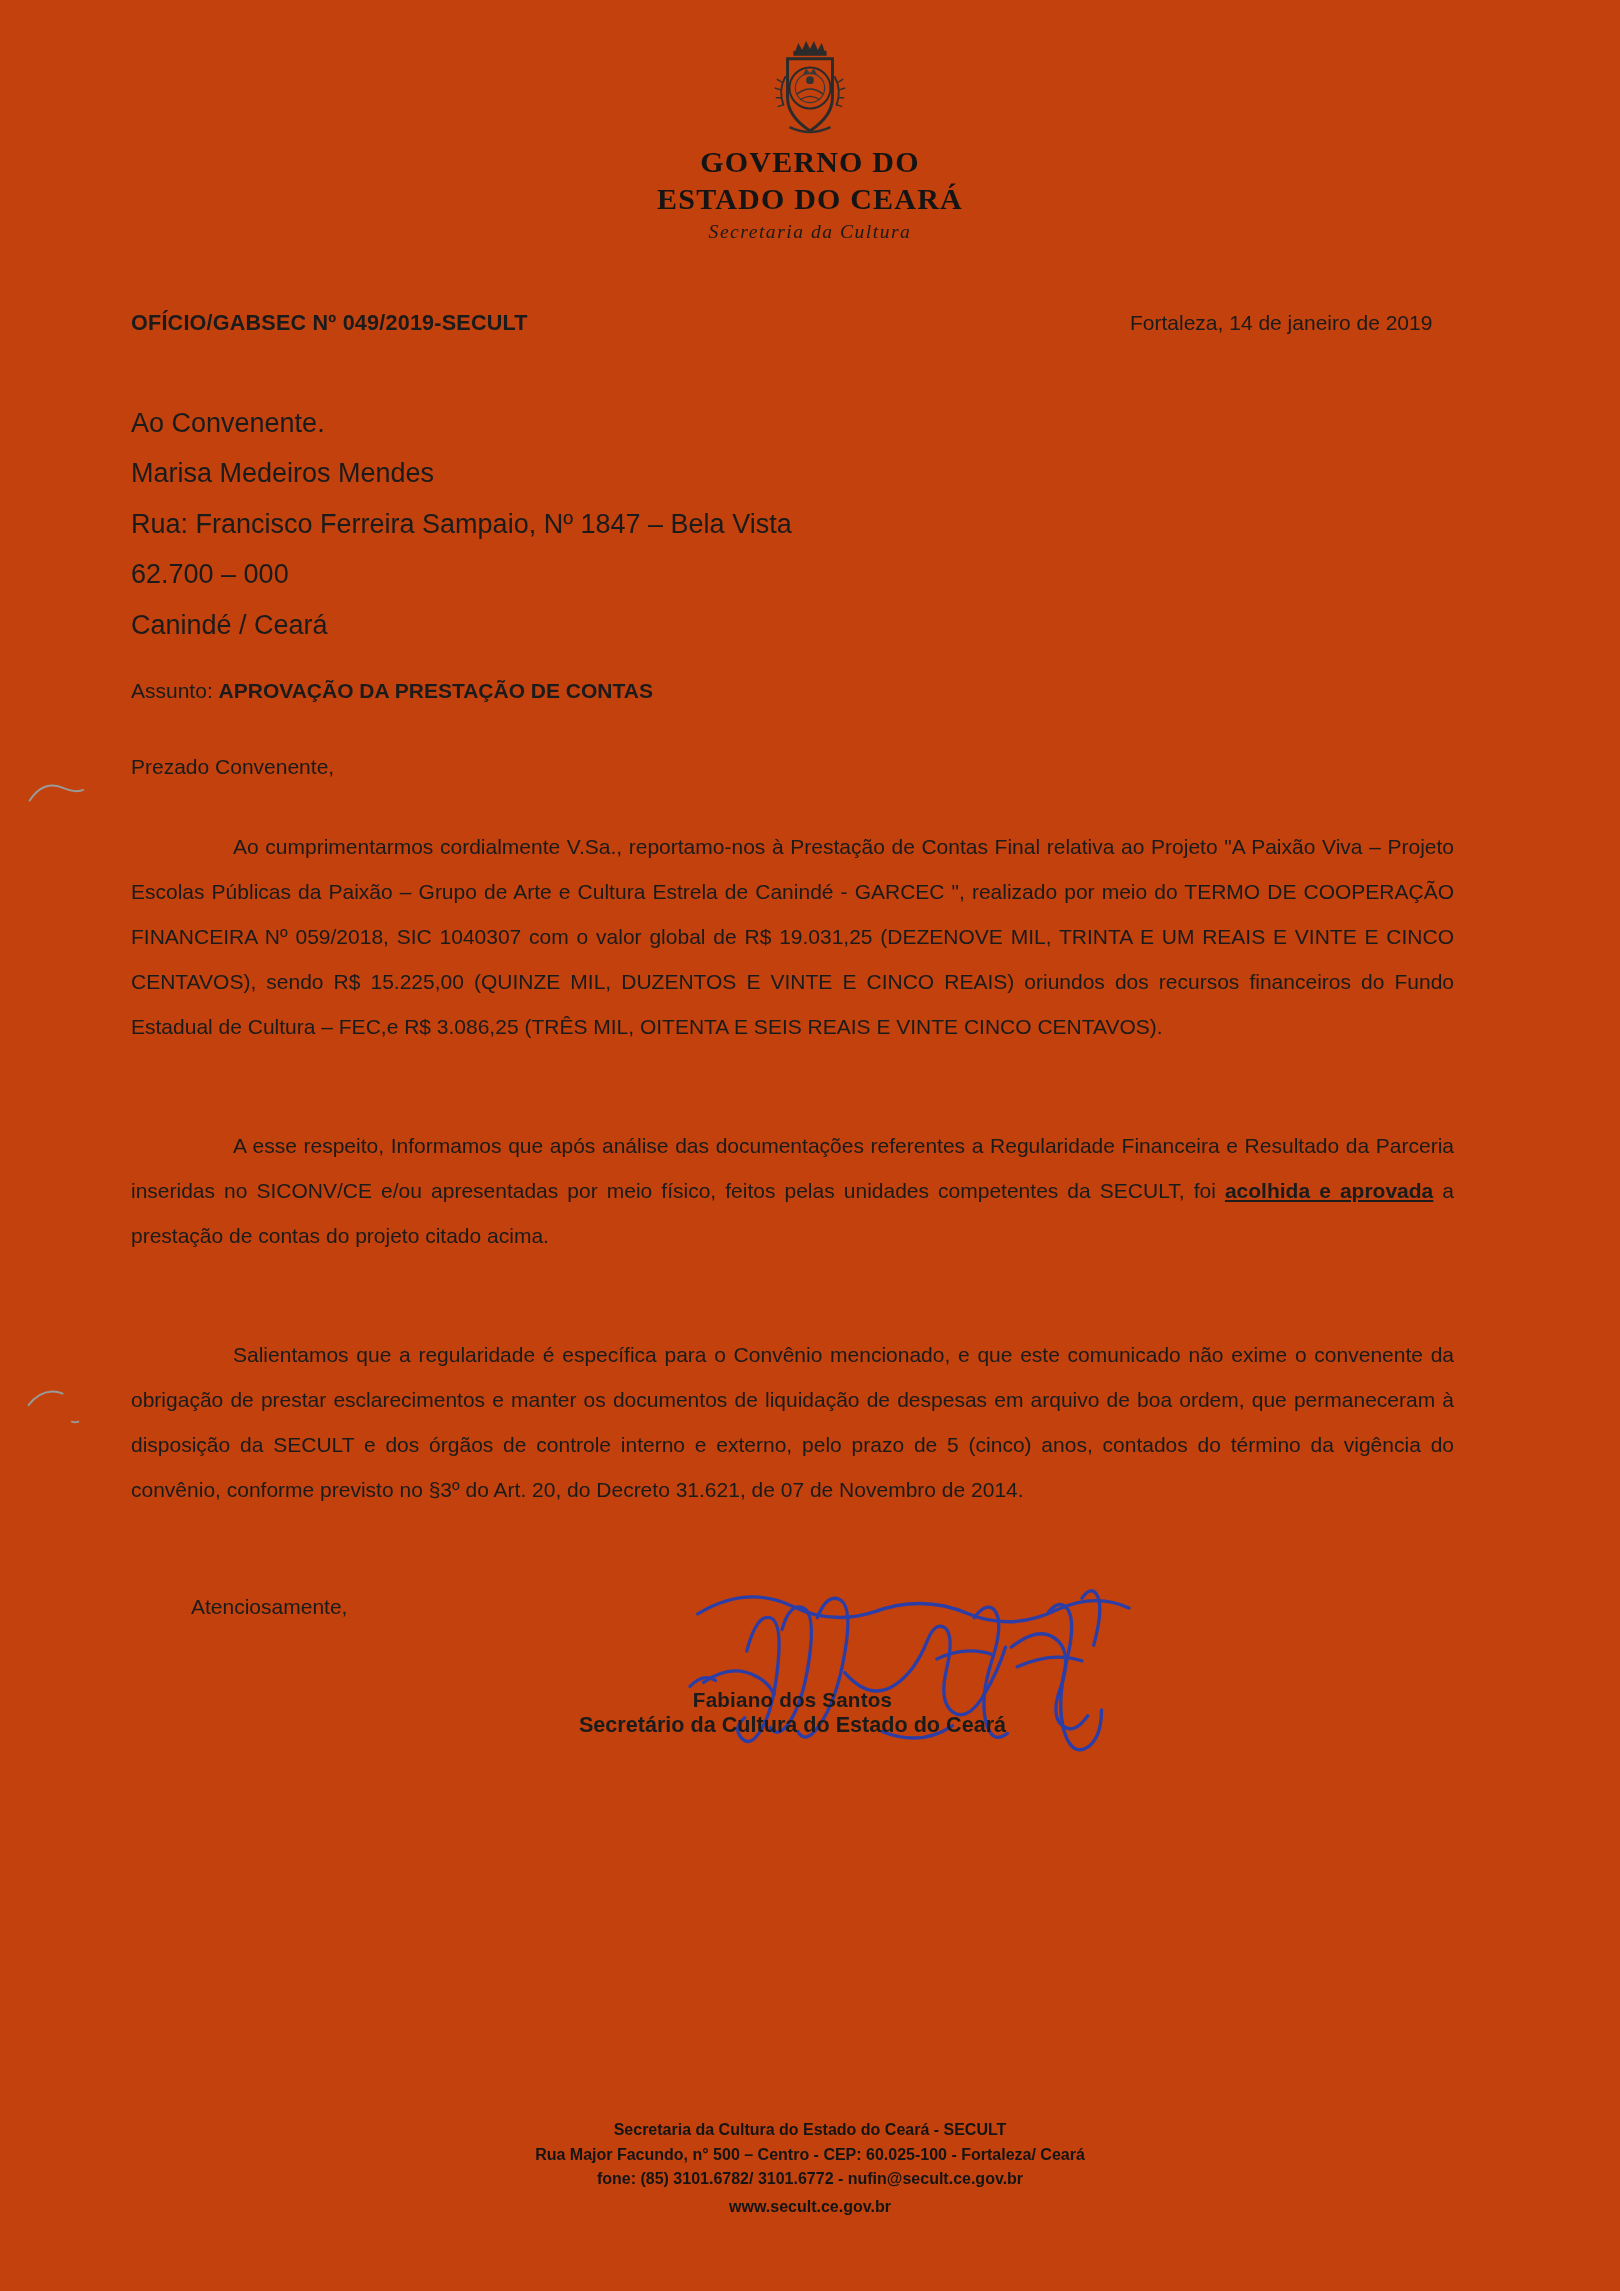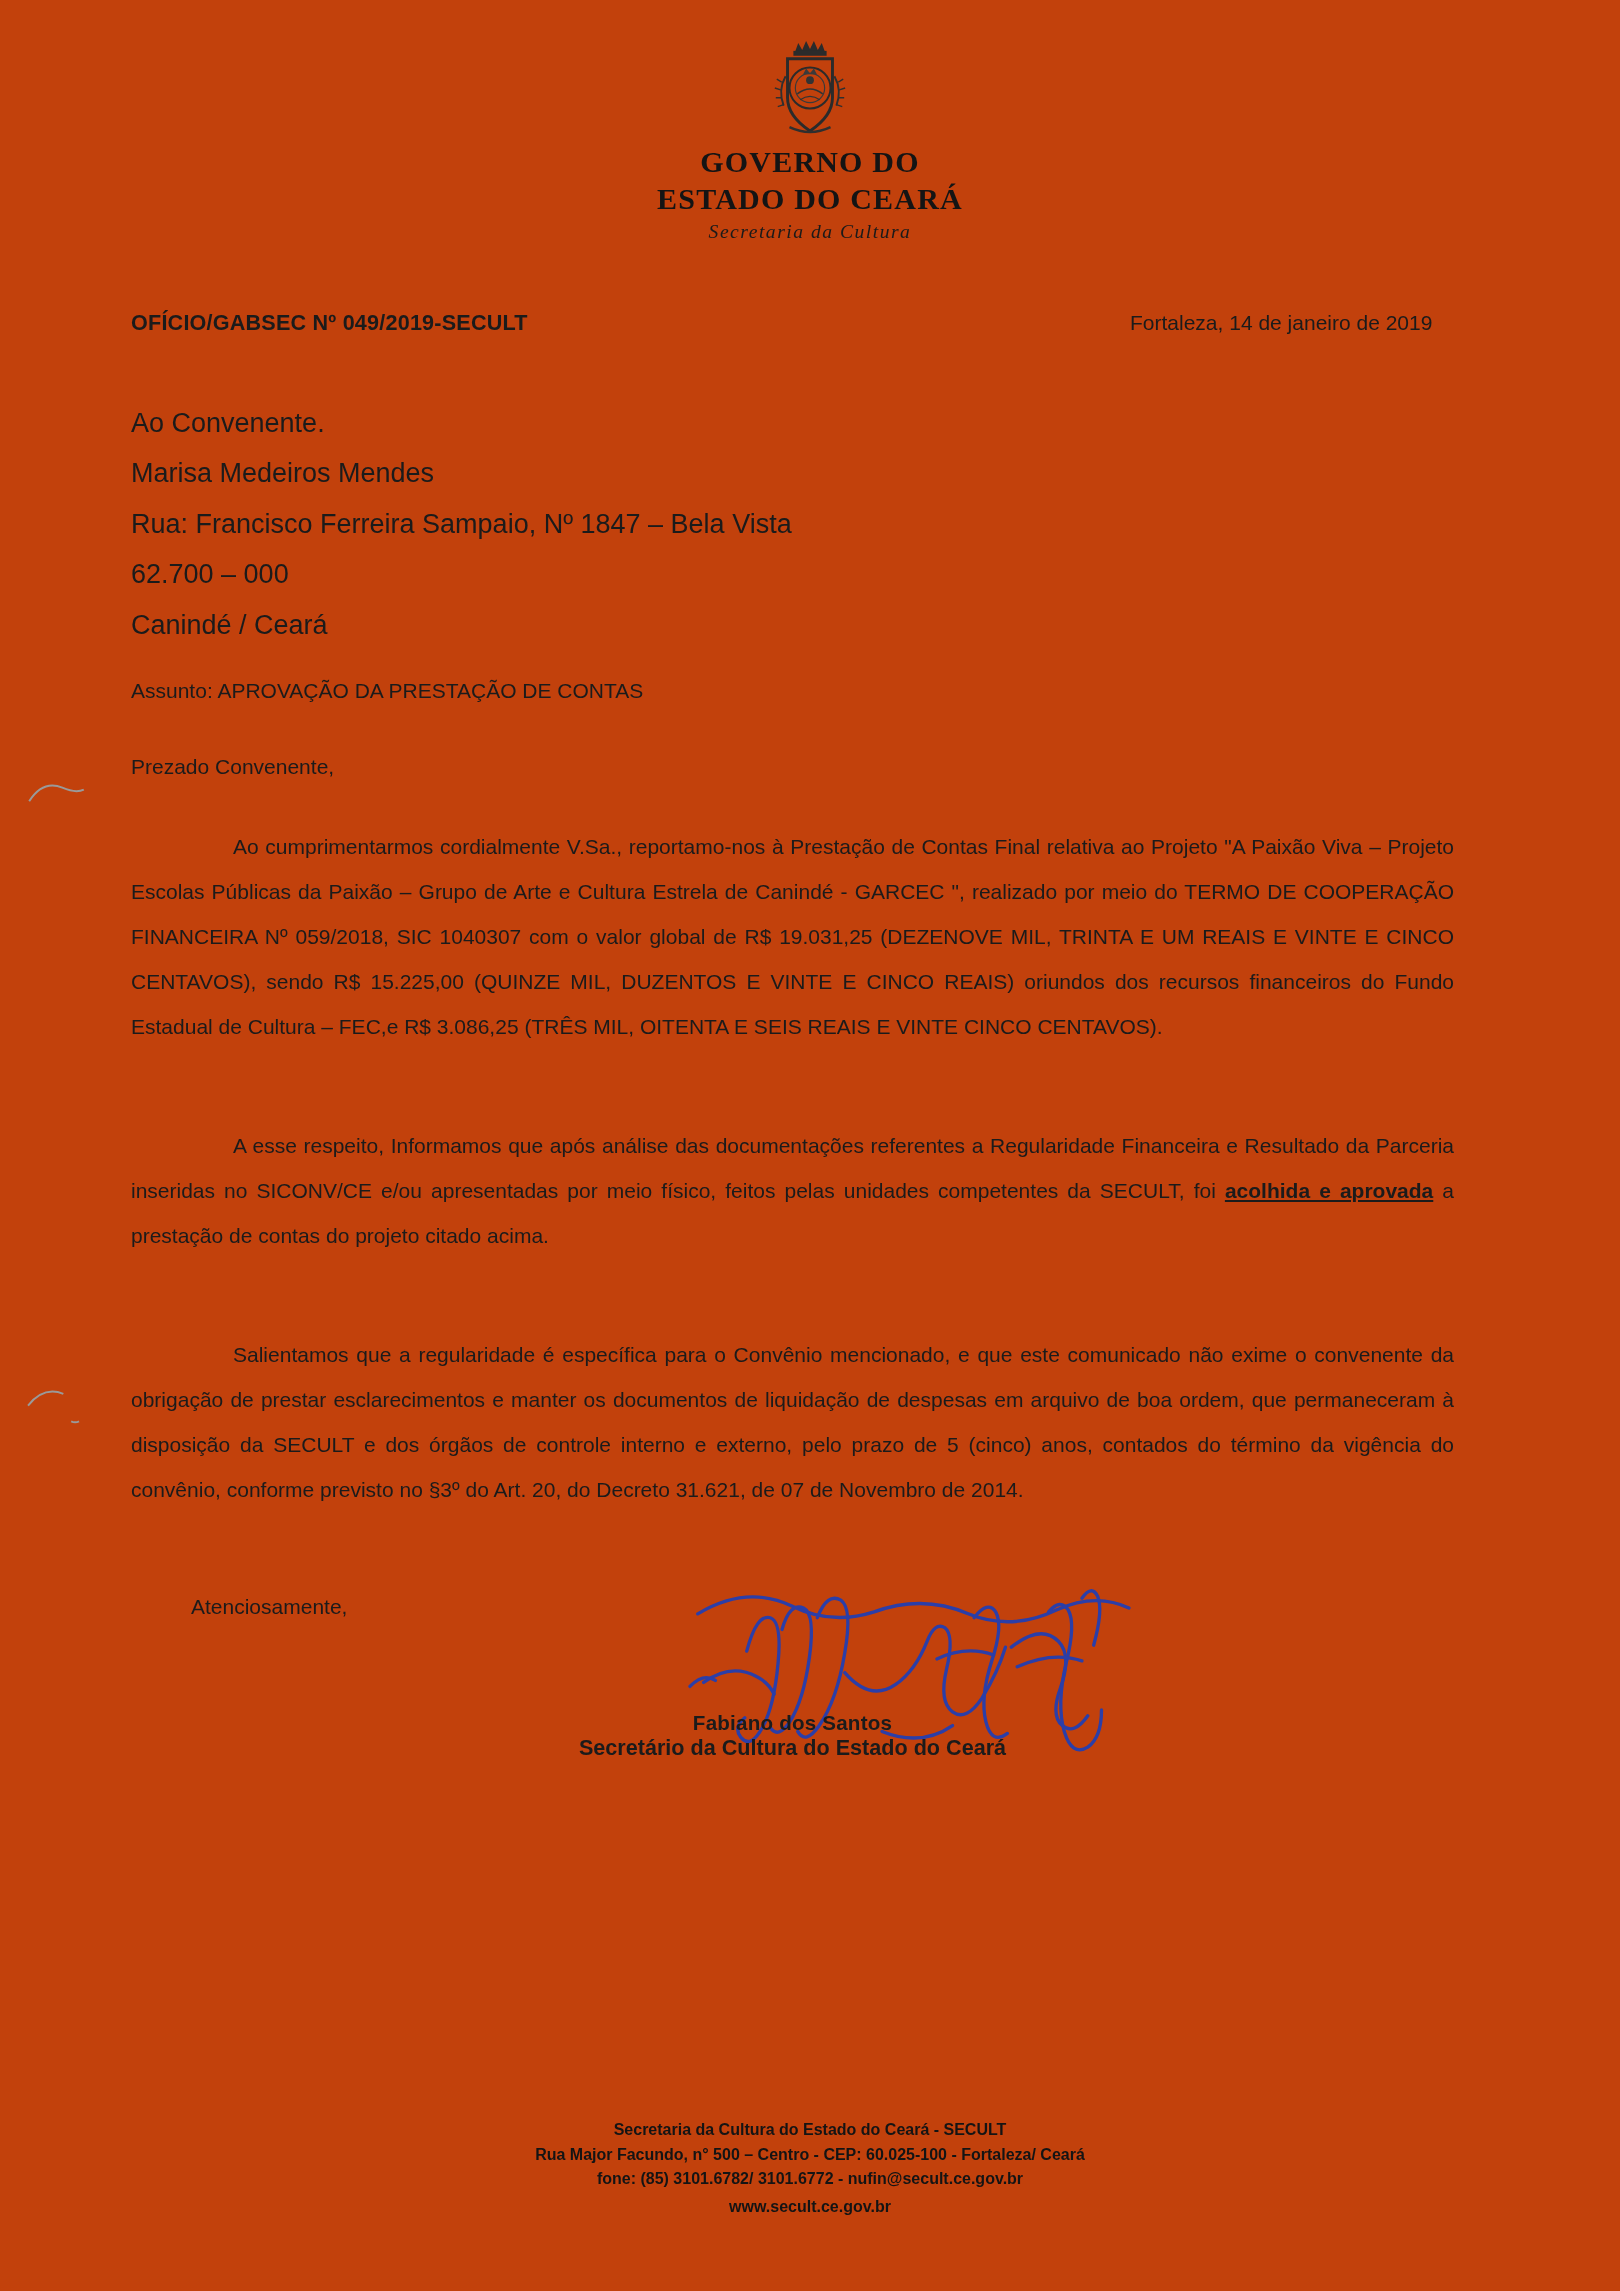--- a/index.html
+++ b/index.html
@@ -87,21 +87,21 @@
   .addr div {
     margin-bottom: 23.5px;
     font-size: 27px;
   }
 
   .assunto {
     margin-top: 41px;
     font-size: 21px;
   }
   .assunto b {
-    font-weight: normal;
+    font-weight: bold;
   }
 
   .greeting {
     margin-top: 55px;
     font-size: 21px;
   }
 
   p.para {
     margin: 0;
     margin-top: 47px;
@@ -125,21 +125,21 @@
     height: 186px;
   }
   .atenciosamente {
     font-size: 21px;
     margin-left: 60px;
   }
   .signer {
     position: absolute;
     left: 0;
     right: 0;
-    top: 117px;
+    top: 94px;
     text-align: center;
   }
   .signer .name {
     font-size: 20.6px;
     font-weight: bold;
     letter-spacing: 0.2px;
   }
   .signer .title {
     font-size: 21.6px;
     font-weight: bold;

